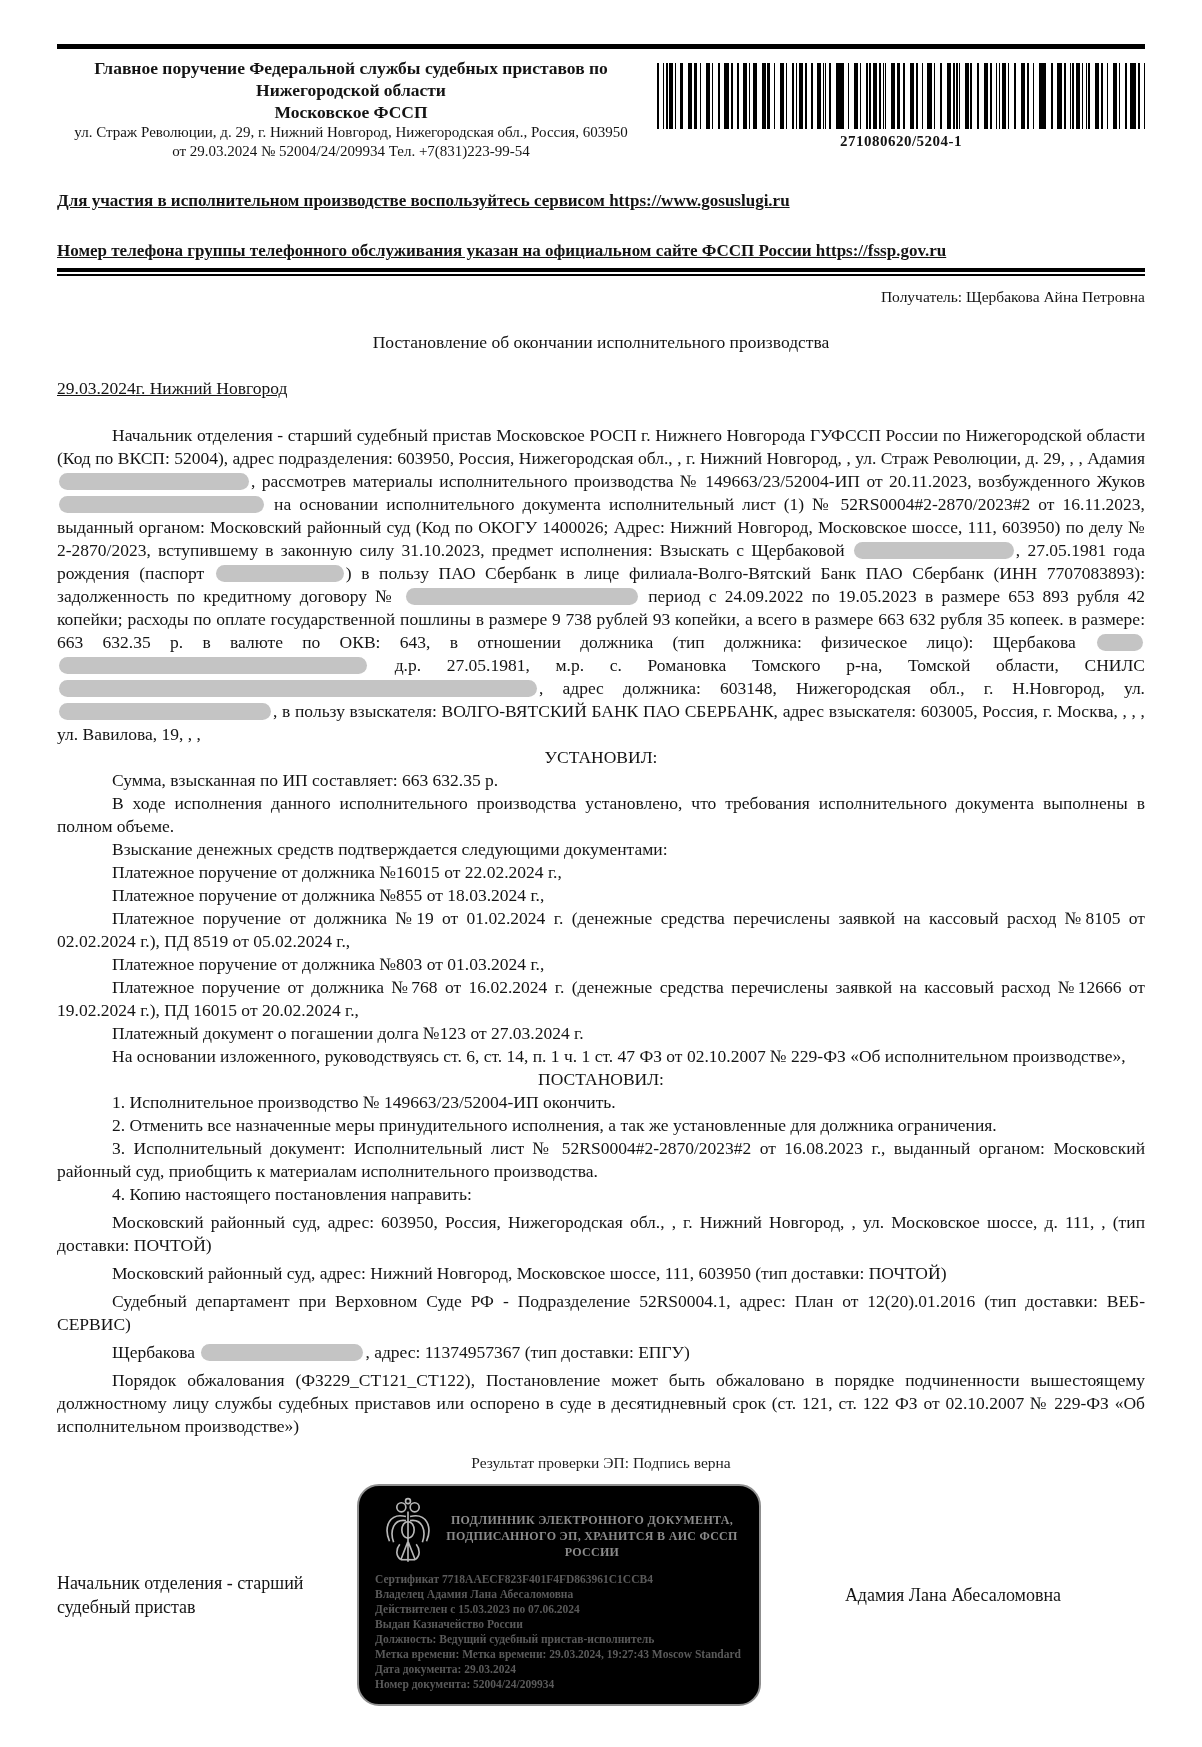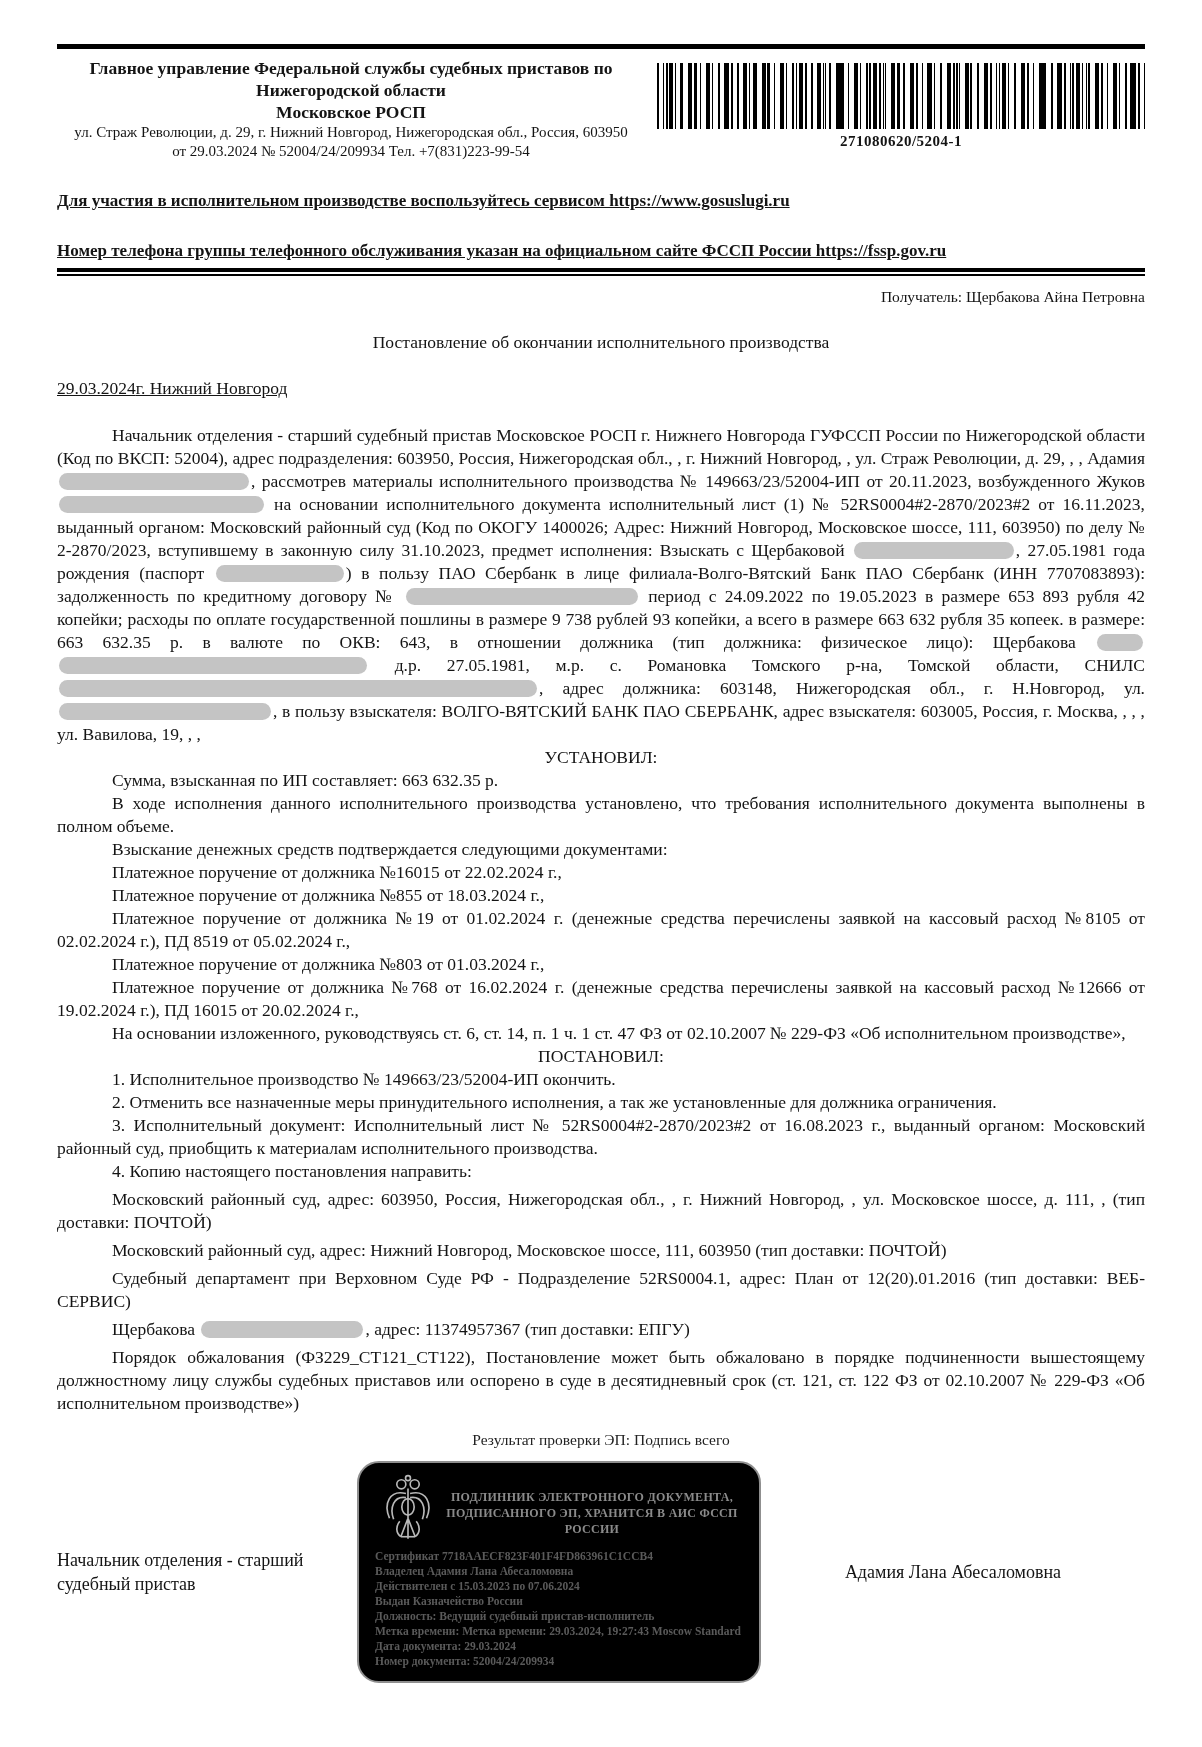--- a/index.html
+++ b/index.html
@@ -59,23 +59,23 @@
 </style>
 </head>
 <body>
 
 <div class="page">
 
   <div class="rule-top"></div>
 
   <div class="header-row">
     <div class="org-block">
-      <div class="org-bold">Главное управление Федеральной службы судебных приставов по</div>
+      <div class="org-bold">Главное поручение Федеральной службы судебных приставов по</div>
       <div class="org-bold">Нижегородской области</div>
-      <div class="org-bold">Московское РОСП</div>
+      <div class="org-bold">Московское ФССП</div>
       <div class="org-addr">ул. Страж Революции, д. 29, г. Нижний Новгород, Нижегородская обл., Россия, 603950</div>
       <div class="org-addr">от 29.03.2024 № 52004/24/209934 Тел. +7(831)223-99-54</div>
     </div>
     <div class="barcode-block">
       <div class="barcode-bars"></div>
       <div class="barcode-num">271080620/5204-1</div>
     </div>
   </div>
 
   <div class="service">Для участия в исполнительном производстве воспользуйтесь сервисом https://www.gosuslugi.ru</div>
@@ -100,37 +100,38 @@
   <div class="center">УСТАНОВИЛ:</div>
 
   <p class="body ind">Сумма, взысканная по ИП составляет: 663 632.35 р.</p>
   <p class="body ind">В ходе исполнения данного исполнительного производства установлено, что требования исполнительного документа выполнены в полном объеме.</p>
   <p class="body ind">Взыскание денежных средств подтверждается следующими документами:</p>
   <p class="body ind">Платежное поручение от должника №16015 от 22.02.2024 г.,</p>
   <p class="body ind">Платежное поручение от должника №855 от 18.03.2024 г.,</p>
   <p class="body ind">Платежное поручение от должника №19 от 01.02.2024 г. (денежные средства перечислены заявкой на кассовый расход №8105 от 02.02.2024 г.), ПД 8519 от 05.02.2024 г.,</p>
   <p class="body ind">Платежное поручение от должника №803 от 01.03.2024 г.,</p>
   <p class="body ind">Платежное поручение от должника №768 от 16.02.2024 г. (денежные средства перечислены заявкой на кассовый расход №12666 от 19.02.2024 г.), ПД 16015 от 20.02.2024 г.,</p>
+  <p class="body ind">Платежный документ о погашении долга №123 от 27.03.2024 г.</p>
   <p class="body ind">На основании изложенного, руководствуясь ст. 6, ст. 14, п. 1 ч. 1 ст. 47 ФЗ от 02.10.2007 № 229-ФЗ «Об исполнительном производстве»,</p>
 
   <div class="center">ПОСТАНОВИЛ:</div>
 
   <p class="body ind">1. Исполнительное производство № 149663/23/52004-ИП окончить.</p>
   <p class="body ind">2. Отменить все назначенные меры принудительного исполнения, а так же установленные для должника ограничения.</p>
   <p class="body ind">3. Исполнительный документ: Исполнительный лист № 52RS0004#2-2870/2023#2 от 16.08.2023 г., выданный органом: Московский районный суд, приобщить к материалам исполнительного производства.</p>
   <p class="body ind">4. Копию настоящего постановления направить:</p>
 
   <p class="body ind m">Московский районный суд, адрес: 603950, Россия, Нижегородская обл., , г. Нижний Новгород, , ул. Московское шоссе, д. 111, , (тип доставки: ПОЧТОЙ)</p>
   <p class="body ind m">Московский районный суд, адрес: Нижний Новгород, Московское шоссе, 111, 603950 (тип доставки: ПОЧТОЙ)</p>
   <p class="body ind m">Судебный департамент при Верховном Суде РФ - Подразделение 52RS0004.1, адрес: План от 12(20).01.2016 (тип доставки: ВЕБ-СЕРВИС)</p>
   <p class="body ind m"><span>Щербакова </span><span class="redact" style="width:162px"></span><span>, адрес: 11374957367 (тип доставки: ЕПГУ)</span></p>
 
   <p class="body ind m">Порядок обжалования (ФЗ229_СТ121_СТ122), Постановление может быть обжаловано в порядке подчиненности вышестоящему должностному лицу службы судебных приставов или оспорено в суде в десятидневный срок (ст. 121, ст. 122 ФЗ от 02.10.2007 № 229-ФЗ «Об исполнительном производстве»)</p>
 
-  <div class="ep-line">Результат проверки ЭП: Подпись всего</div>
+  <div class="ep-line">Результат проверки ЭП: Подпись верна</div>
 
   <div class="sig-row">
     <div class="sig-left">Начальник отделения - старший судебный пристав</div>
 
     <div class="stamp">
       <div class="stamp-top">
         <svg class="eagle" viewBox="0 0 64 72" xmlns="http://www.w3.org/2000/svg">
           <g fill="none" stroke="#b8b8b8" stroke-width="1.6">
             <circle cx="32" cy="5" r="2.4"></circle>
             <circle cx="25.5" cy="11" r="4.4"></circle>

